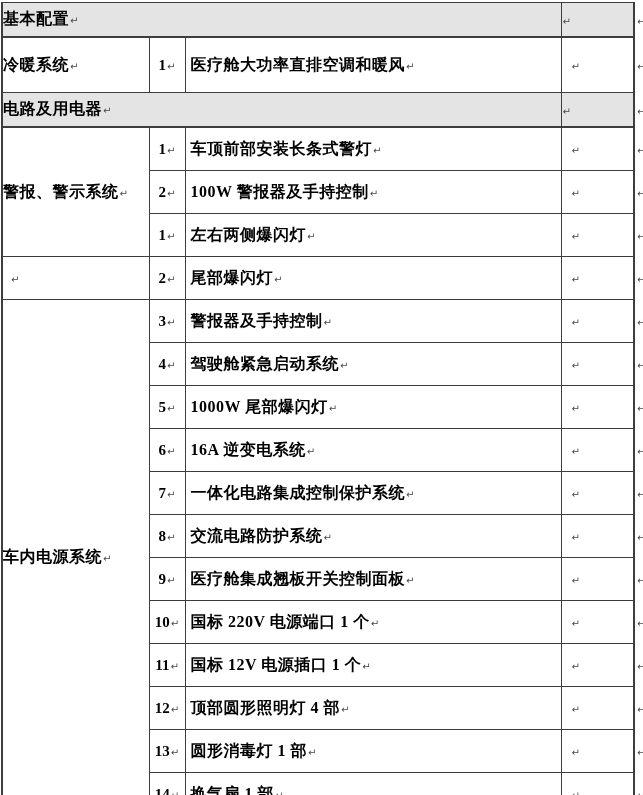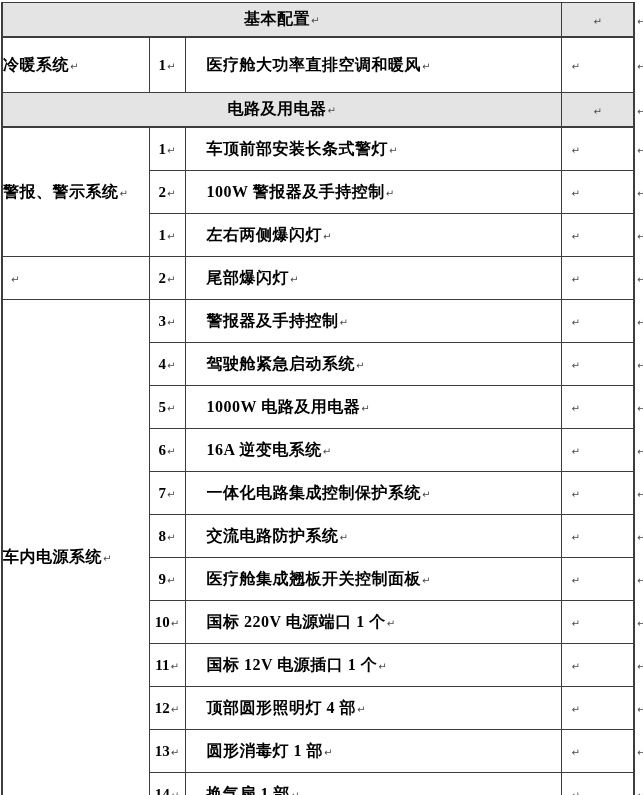--- a/index.html
+++ b/index.html
@@ -28,26 +28,26 @@
     vertical-align:middle;
     overflow:hidden;
     padding:0;
   }
   tr td{height:42px}
   tr.hrow td{height:33px}
   tr.tall td{height:54px}
   td.lft{border-left:2px solid var(--border-color)}
   td.rgt{border-right:2px solid var(--border-color)}
   tr.hrow td{border-bottom-width:2px}
-  td.hdr{background:var(--header-bg);text-align:center}
+  td.hdr{background:var(--header-bg);text-align:left}
   td.rail{border:none;background:var(--page-bg);text-align:left;padding-left:1px}
   td.cat{text-align:left}
   td.catEmpty{text-align:left;padding-left:7px}
   td.num{text-align:center}
-  td.desc{text-align:left;padding-left:21px}
+  td.desc{text-align:left;padding-left:5px}
   td.blank{text-align:left;padding-left:9px}
   .txt{font-weight:bold;font-size:16px;letter-spacing:0.5px}
   .ntxt{font-weight:bold;font-size:15px;letter-spacing:0}
   .pm{
     font-size:10px;
     color:var(--mark-color);
     font-family:"DejaVu Sans",sans-serif;
     margin-left:1px;
     font-weight:normal;
   }
@@ -116,21 +116,21 @@
           <td class="rail"><span class="pm">↵</span></td>
         </tr>
         <tr>
           <td class="num"><span class="ntxt">4</span><span class="pm">↵</span></td>
           <td class="desc"><span class="txt">驾驶舱紧急启动系统</span><span class="pm">↵</span></td>
           <td class="blank rgt"><span class="pm">↵</span></td>
           <td class="rail"><span class="pm">↵</span></td>
         </tr>
         <tr>
           <td class="num"><span class="ntxt">5</span><span class="pm">↵</span></td>
-          <td class="desc"><span class="txt">1000W 电路及用电器</span><span class="pm">↵</span></td>
+          <td class="desc"><span class="txt">1000W 尾部爆闪灯</span><span class="pm">↵</span></td>
           <td class="blank rgt"><span class="pm">↵</span></td>
           <td class="rail"><span class="pm">↵</span></td>
         </tr>
         <tr>
           <td class="num"><span class="ntxt">6</span><span class="pm">↵</span></td>
           <td class="desc"><span class="txt">16A 逆变电系统</span><span class="pm">↵</span></td>
           <td class="blank rgt"><span class="pm">↵</span></td>
           <td class="rail"><span class="pm">↵</span></td>
         </tr>
         <tr>

